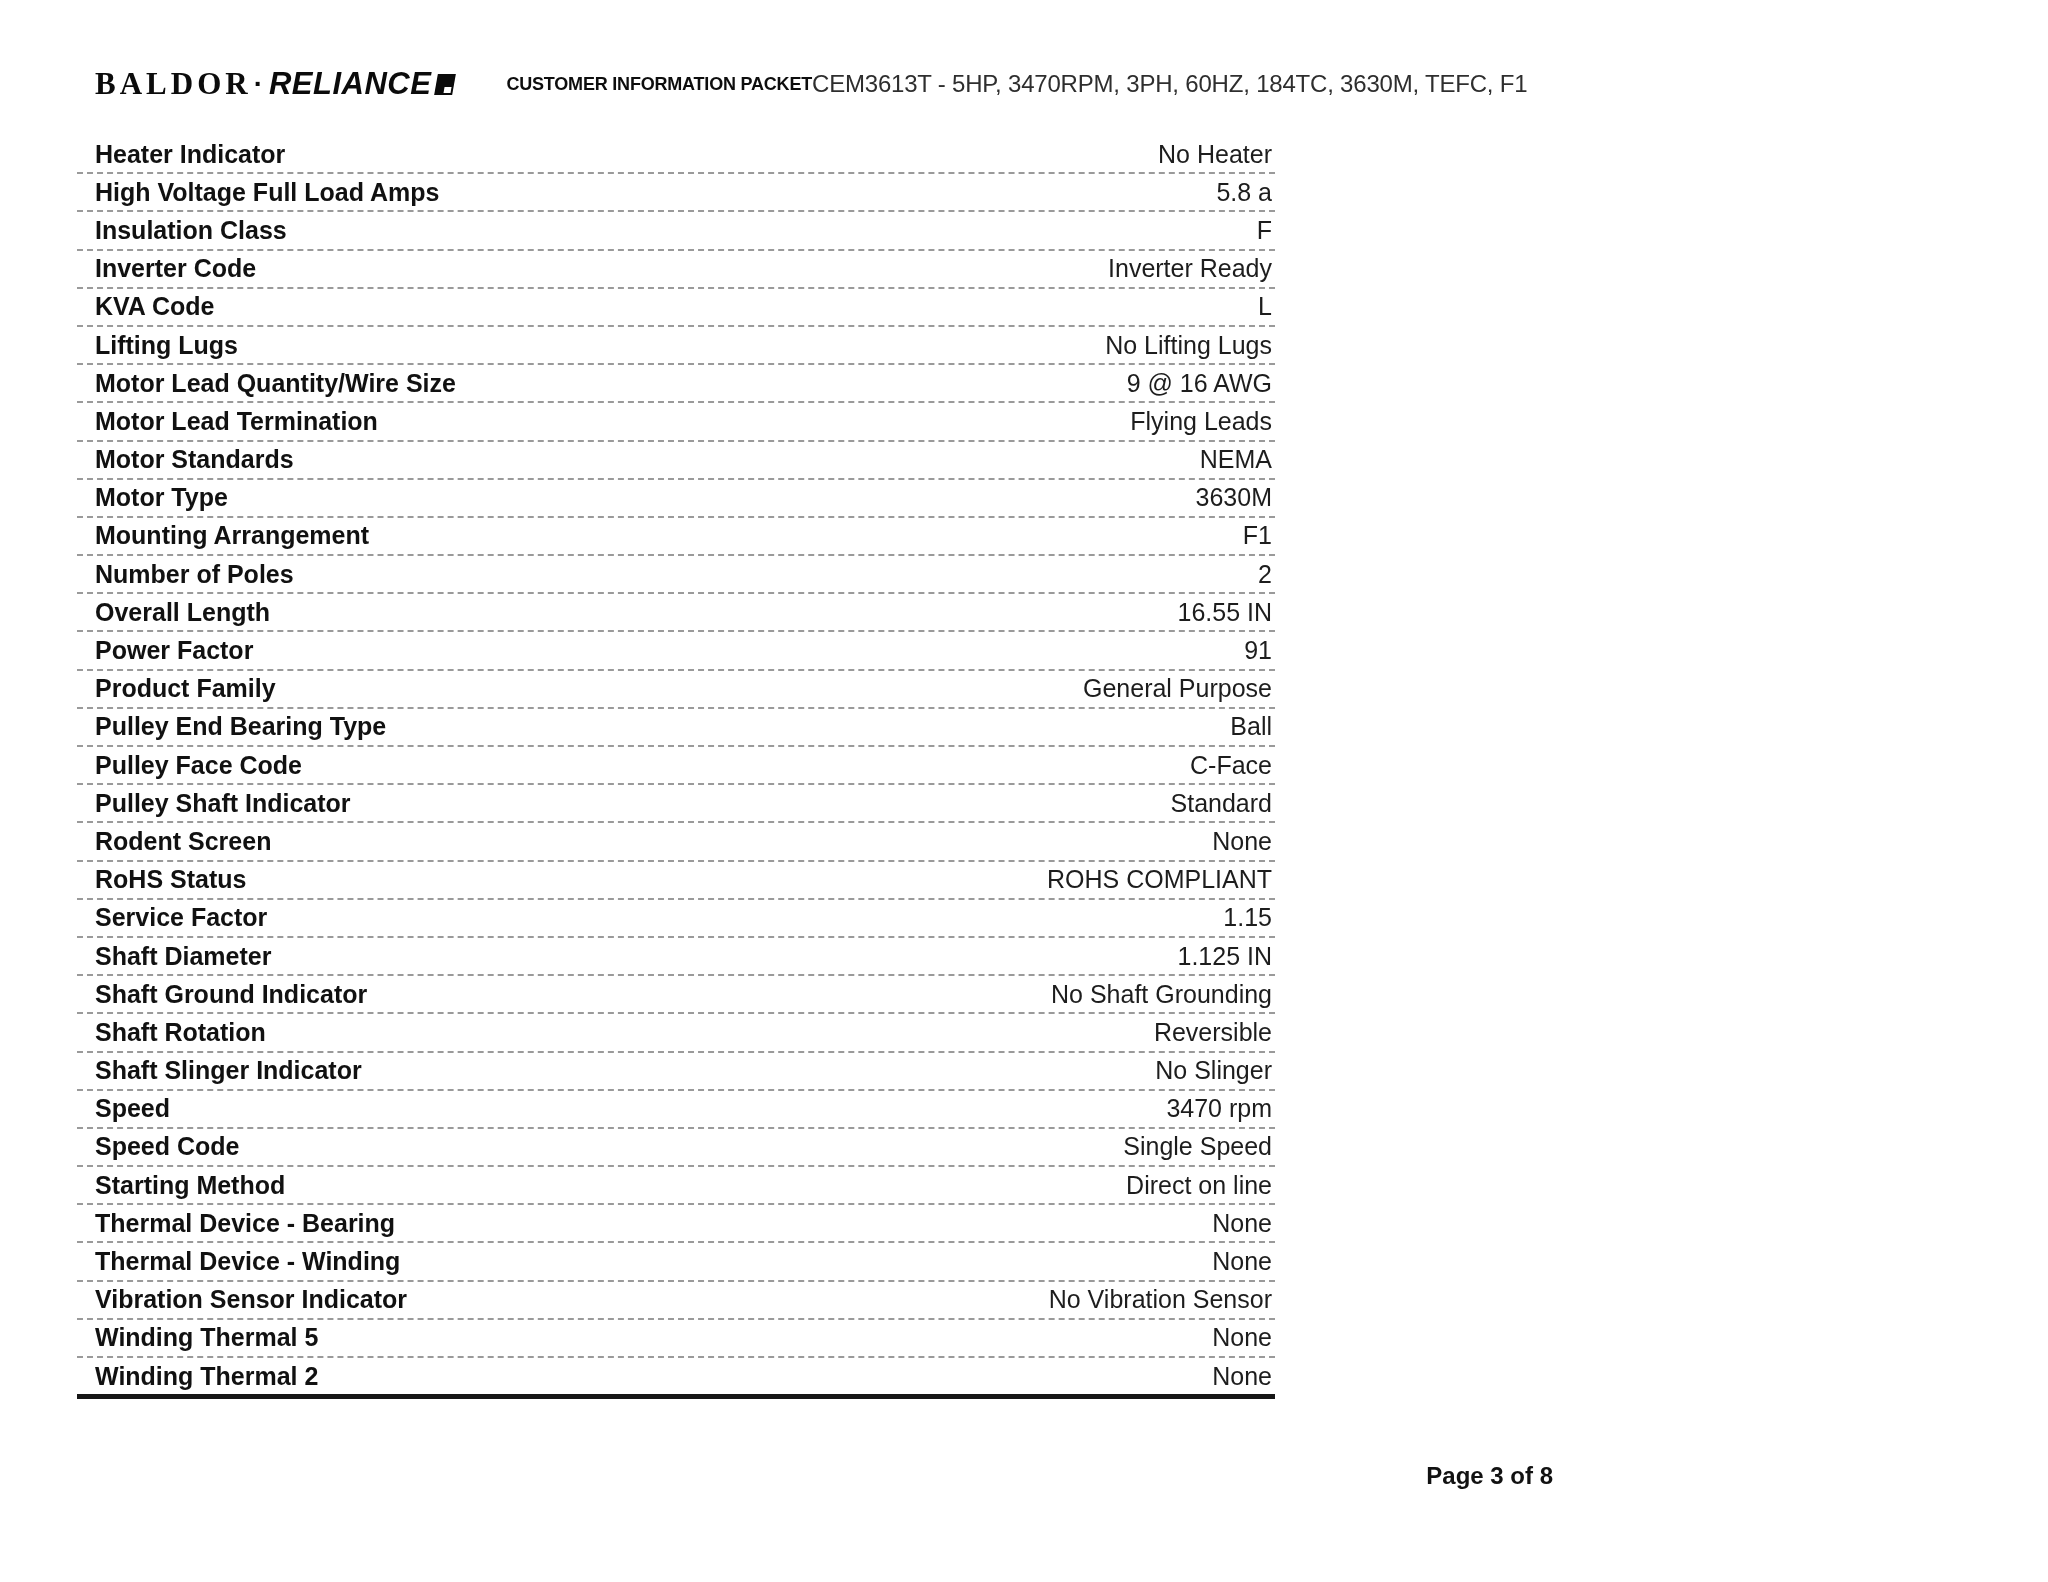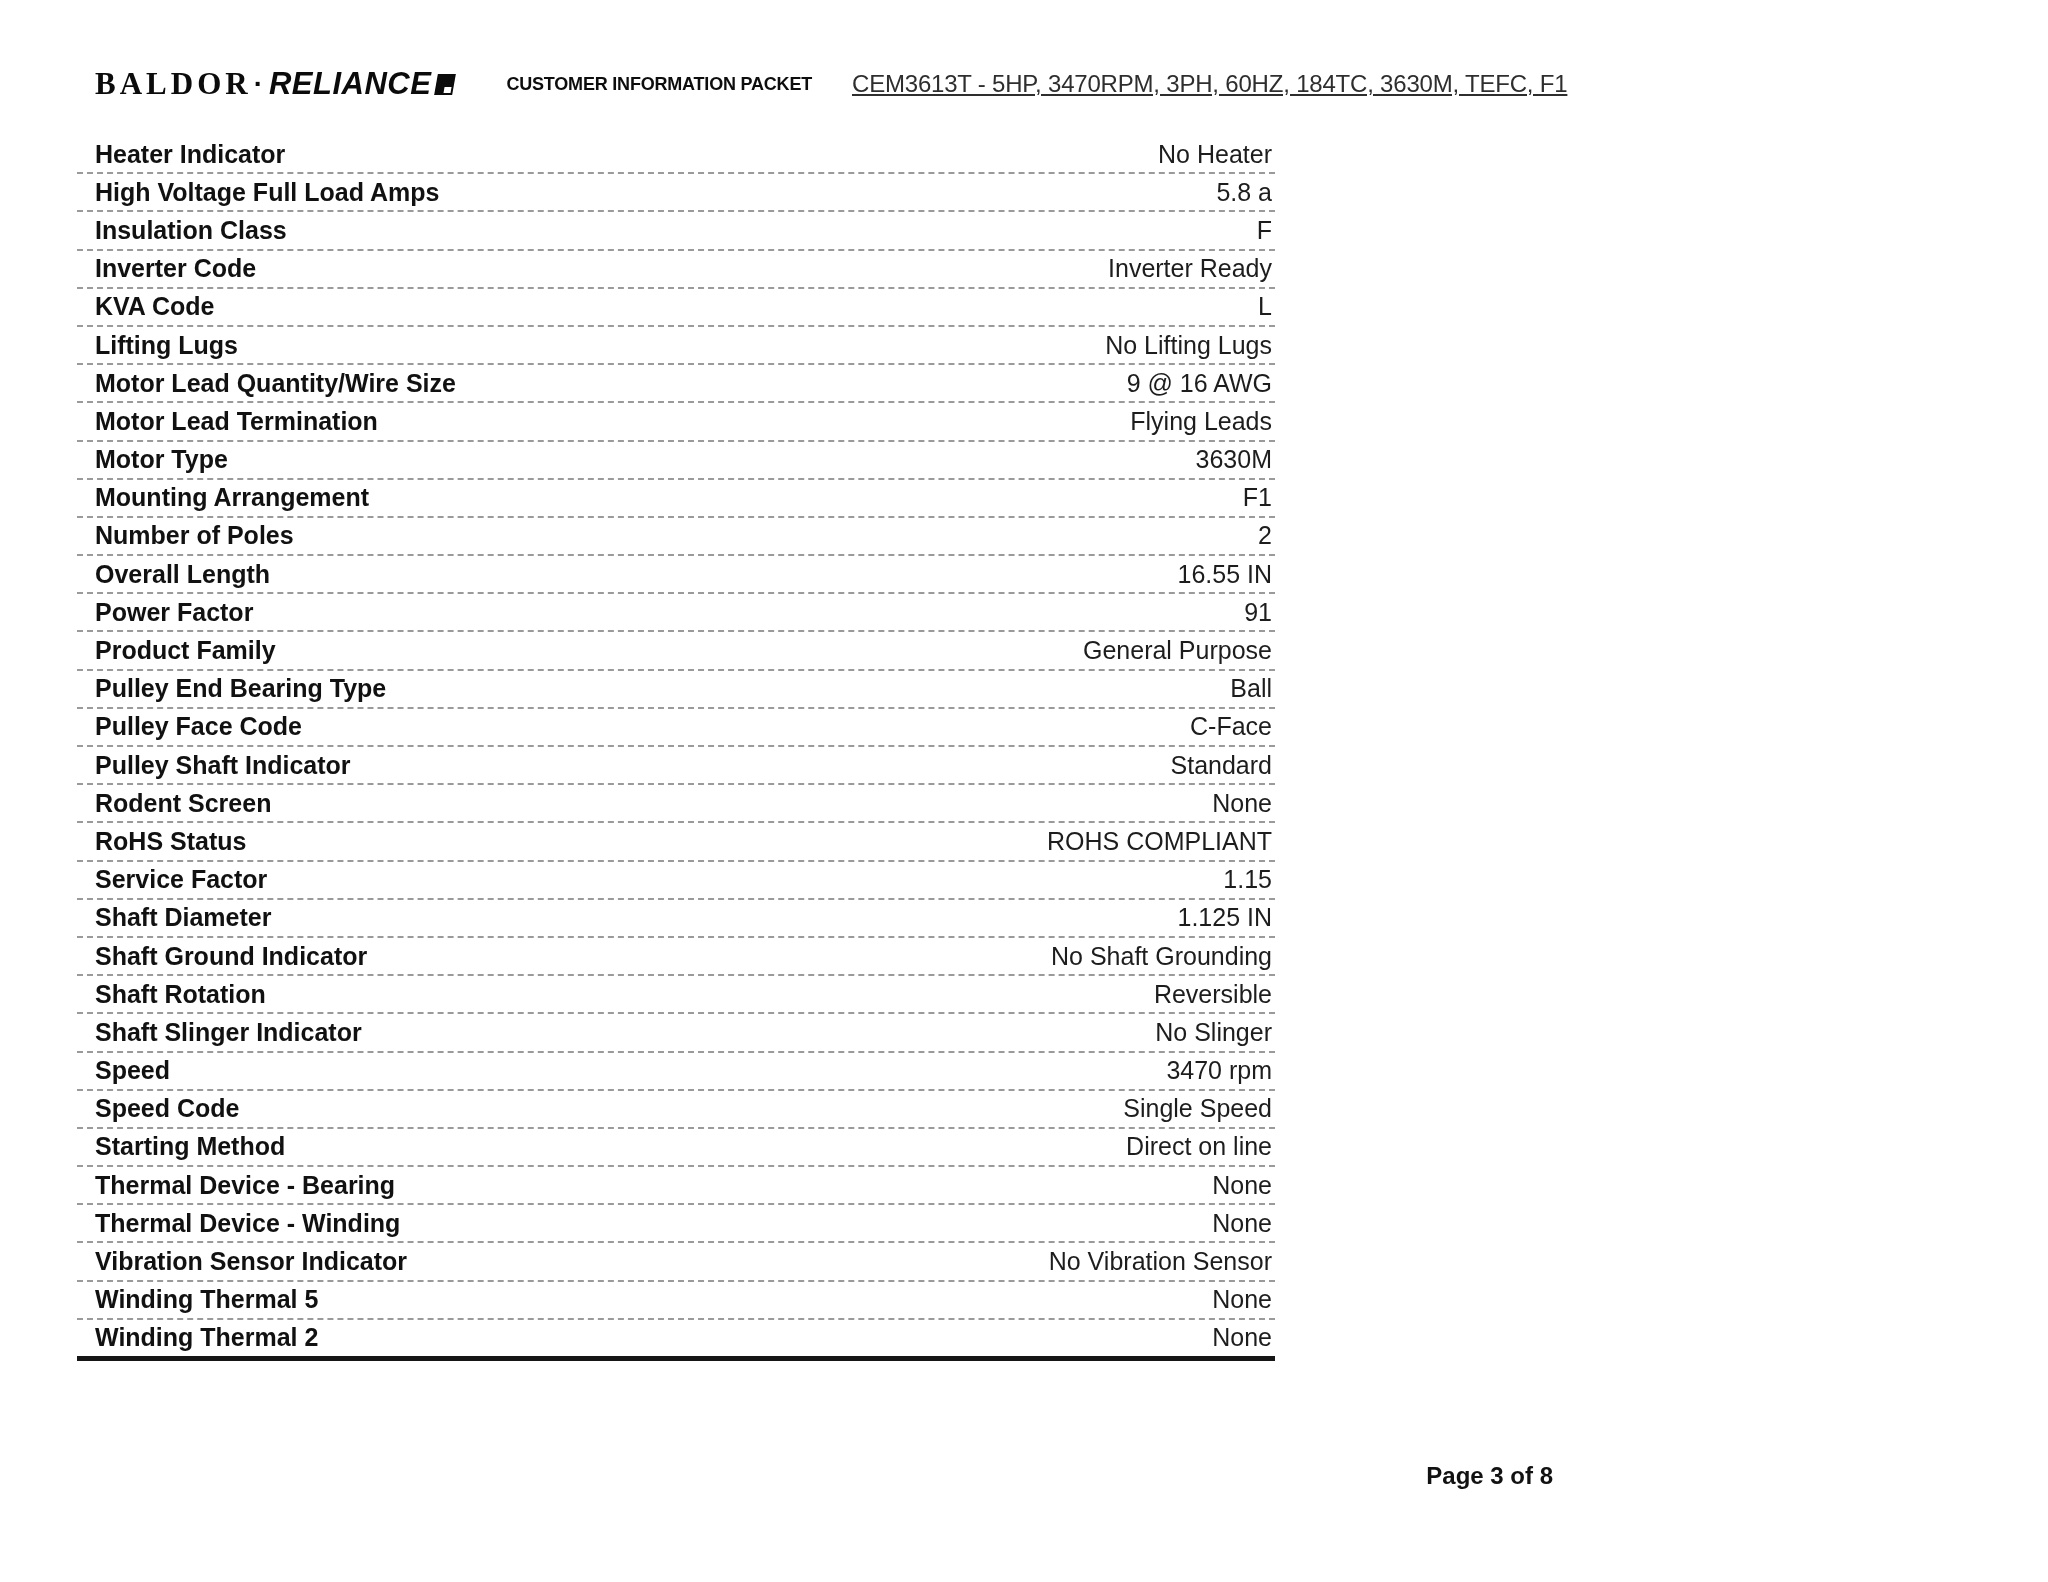--- a/index.html
+++ b/index.html
@@ -72,23 +72,21 @@
   .doc-title {
     font-weight: bold;
     font-size: 18px;
     letter-spacing: -0.2px;
     margin-left: 52px;
     color: #0d0d0d;
   }
   .product-line {
     font-size: 24px;
     letter-spacing: -0.2px;
-    margin-left: 40px;
     color: #2e2e2e;
-    text-decoration: underline;
   }
 
   
   .spec-table {
     position: absolute;
     top: 136px;
     left: 77px;
     width: 1198px;
     border-bottom: 5px solid #161616;
   }
@@ -168,20 +166,24 @@
     </div>
       <div class="spec-row">
       <span class="spec-label">Motor Lead Quantity/Wire Size</span>
       <span class="spec-value">9 @ 16 AWG</span>
     </div>
       <div class="spec-row">
       <span class="spec-label">Motor Lead Termination</span>
       <span class="spec-value">Flying Leads</span>
     </div>
       <div class="spec-row">
+      <span class="spec-label">Motor Standards</span>
+      <span class="spec-value">NEMA</span>
+    </div>
+      <div class="spec-row">
       <span class="spec-label">Motor Type</span>
       <span class="spec-value">3630M</span>
     </div>
       <div class="spec-row">
       <span class="spec-label">Mounting Arrangement</span>
       <span class="spec-value">F1</span>
     </div>
       <div class="spec-row">
       <span class="spec-label">Number of Poles</span>
       <span class="spec-value">2</span>

